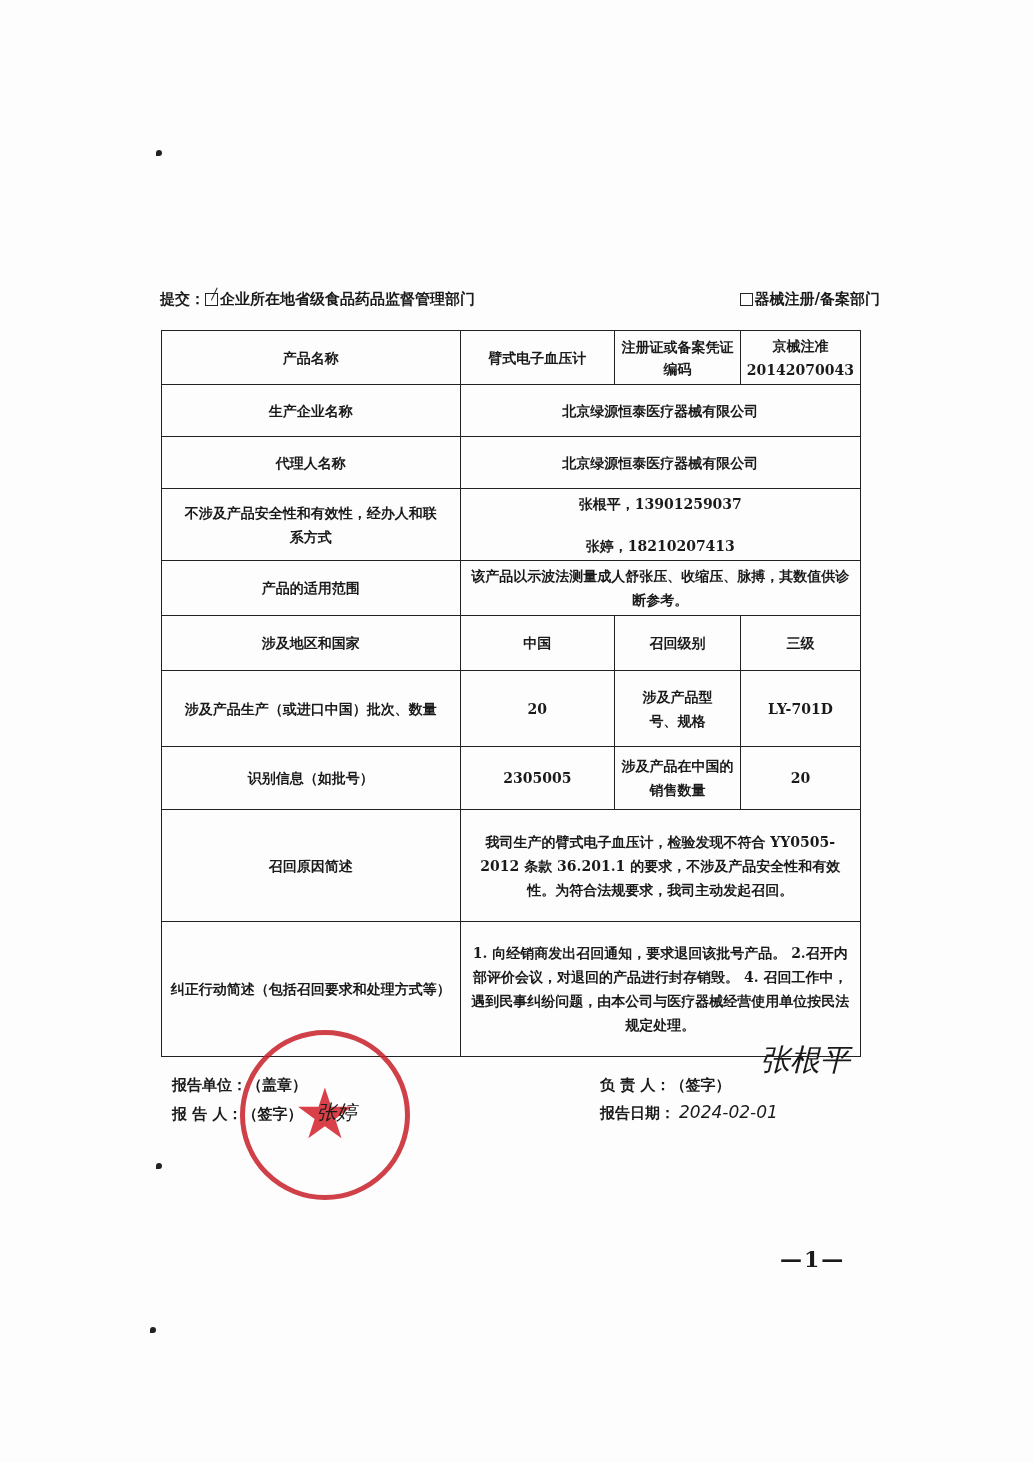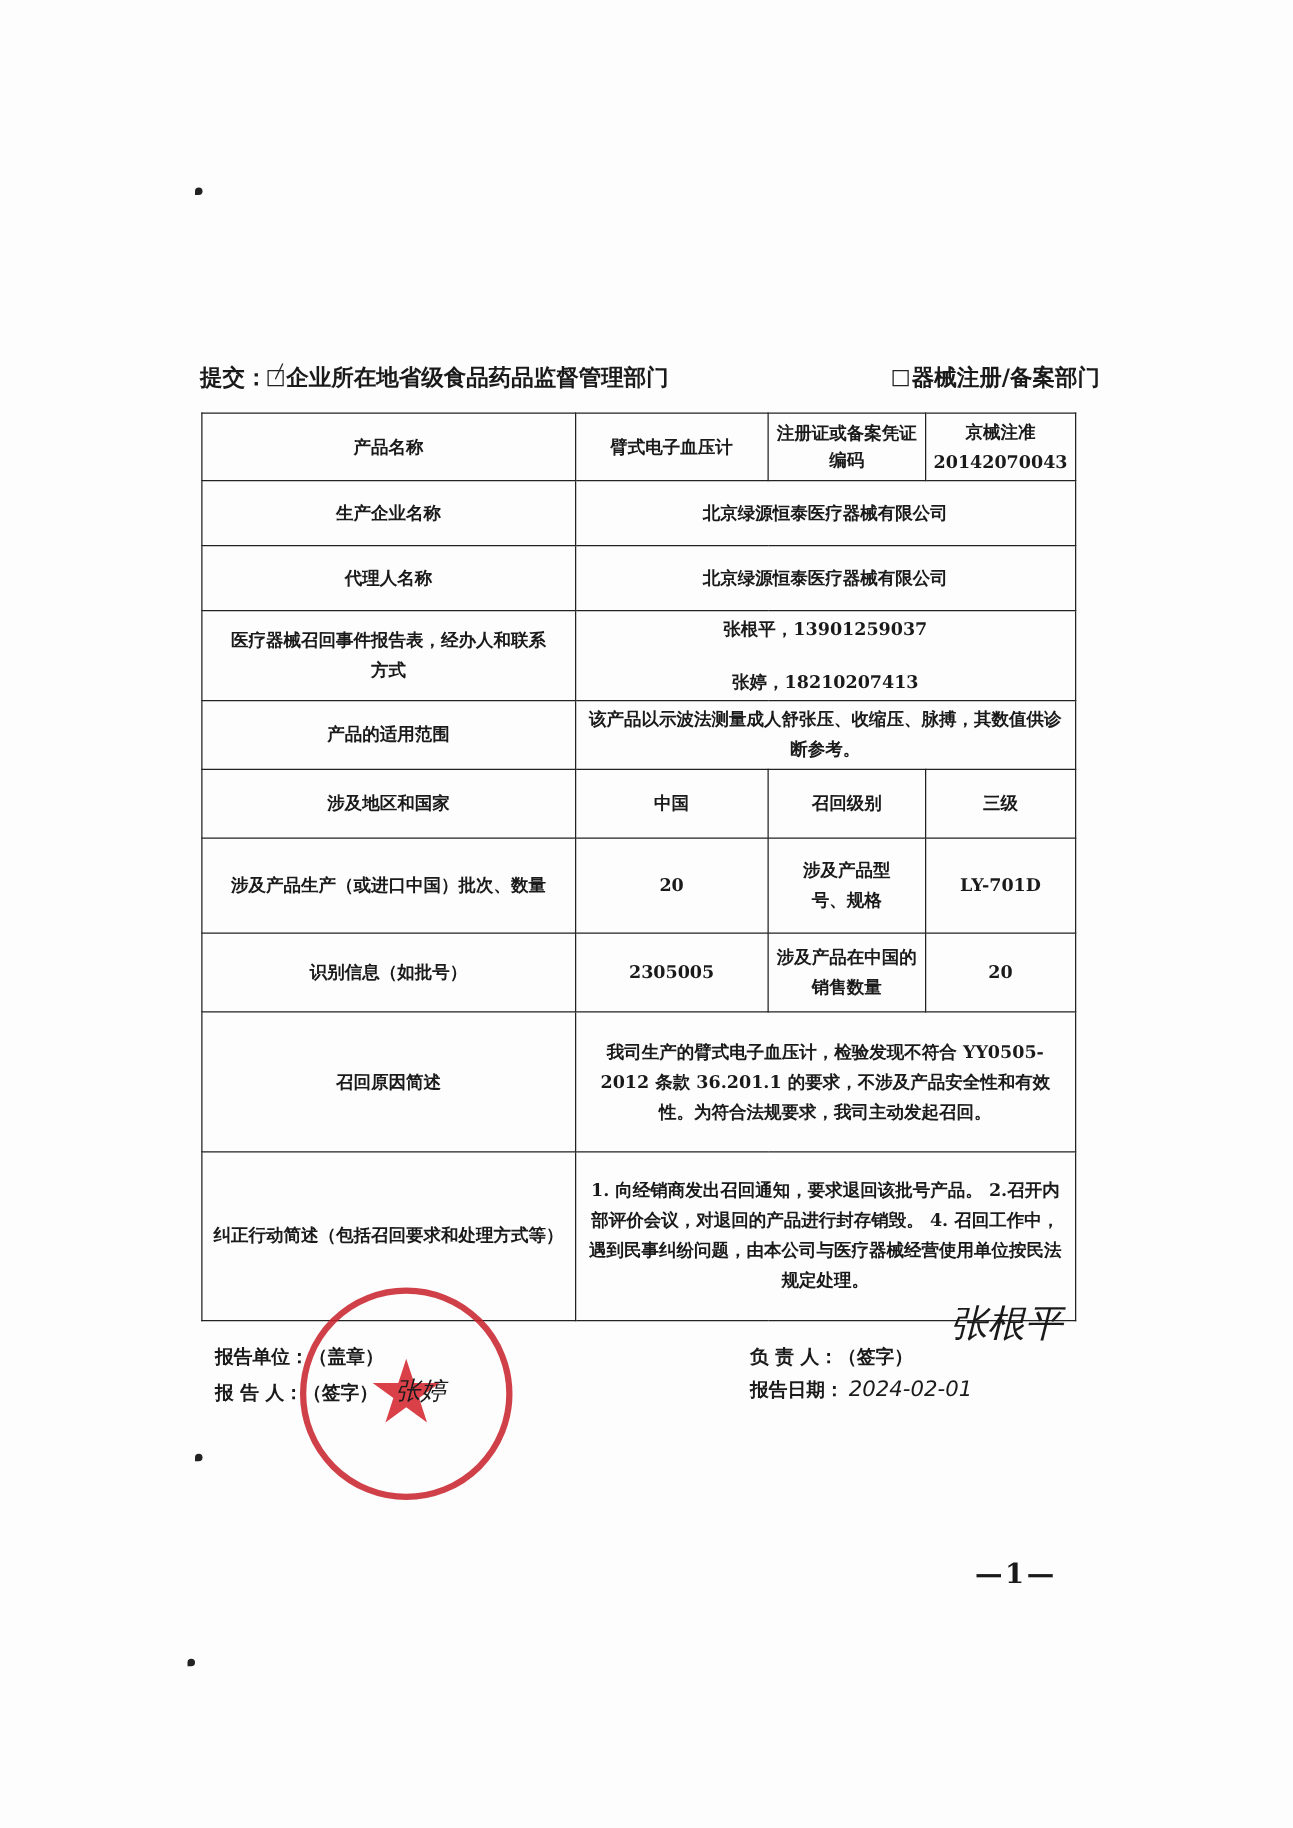--- a/index.html
+++ b/index.html
@@ -7,21 +7,21 @@
     width: 1034px; height: 1462px; background: #ffffff; position: relative; overflow: hidden;
     font-family: "DejaVu Serif", "Liberation Serif", serif; color: #1a1a1a;
   }
   .page { position: absolute; left: 0; top: 0; width: 1034px; height: 1462px; background: #fdfdfd; }
   .title {
     position: absolute; left: 0; width: 1034px; top: 228px; text-align: center;
     font-family: "DejaVu Sans", "Liberation Sans", sans-serif; font-size: 32px; font-weight: normal; letter-spacing: 1px;
   }
   .submit-line {
     position: absolute; top: 290px; left: 160px; width: 700px; height: 22px;
-    font-family: "DejaVu Sans", "Liberation Sans", sans-serif; font-size: 18px; font-weight: bold;
+    font-family: "DejaVu Sans", "Liberation Sans", sans-serif; font-size: 15px; font-weight: bold;
   }
   .submit-left { position: absolute; left: 0; top: 0; display: flex; align-items: center; }
   .submit-right { position: absolute; right: -20px; top: 0; display: flex; align-items: center; }
   .cb { display: inline-block; width: 11px; height: 11px; border: 1.5px solid #222; margin-right: 2px; position: relative; }
   .cb.checked::after {
     content: ""; position: absolute; left: 3px; top: -8px; width: 5px; height: 14px;
     border-right: 1.8px solid #222; transform: rotate(25deg);
   }
   table.form {
     position: absolute; left: 161px; top: 330px; width: 700px; border-collapse: collapse;
@@ -86,21 +86,21 @@
     </tr>
     <tr style="height:52px">
       <td class="lbl">生产企业名称</td>
       <td colspan="3">北京绿源恒泰医疗器械有限公司</td>
     </tr>
     <tr style="height:52px">
       <td class="lbl">代理人名称</td>
       <td colspan="3">北京绿源恒泰医疗器械有限公司</td>
     </tr>
     <tr style="height:72px">
-      <td class="lbl" style="padding:0 16px">医疗器械召回事件报告表，经办人和联系方式</td>
+      <td class="lbl" style="padding:0 16px">不涉及产品安全性和有效性，经办人和联系方式</td>
       <td colspan="3">
         <div>张根平，13901259037</div>
         <div style="height:18px"></div>
         <div>张婷，18210207413</div>
       </td>
     </tr>
     <tr style="height:55px">
       <td class="lbl">产品的适用范围</td>
       <td colspan="3" class="long center">该产品以示波法测量成人舒张压、收缩压、脉搏，其数值供诊断参考。</td>
     </tr>

